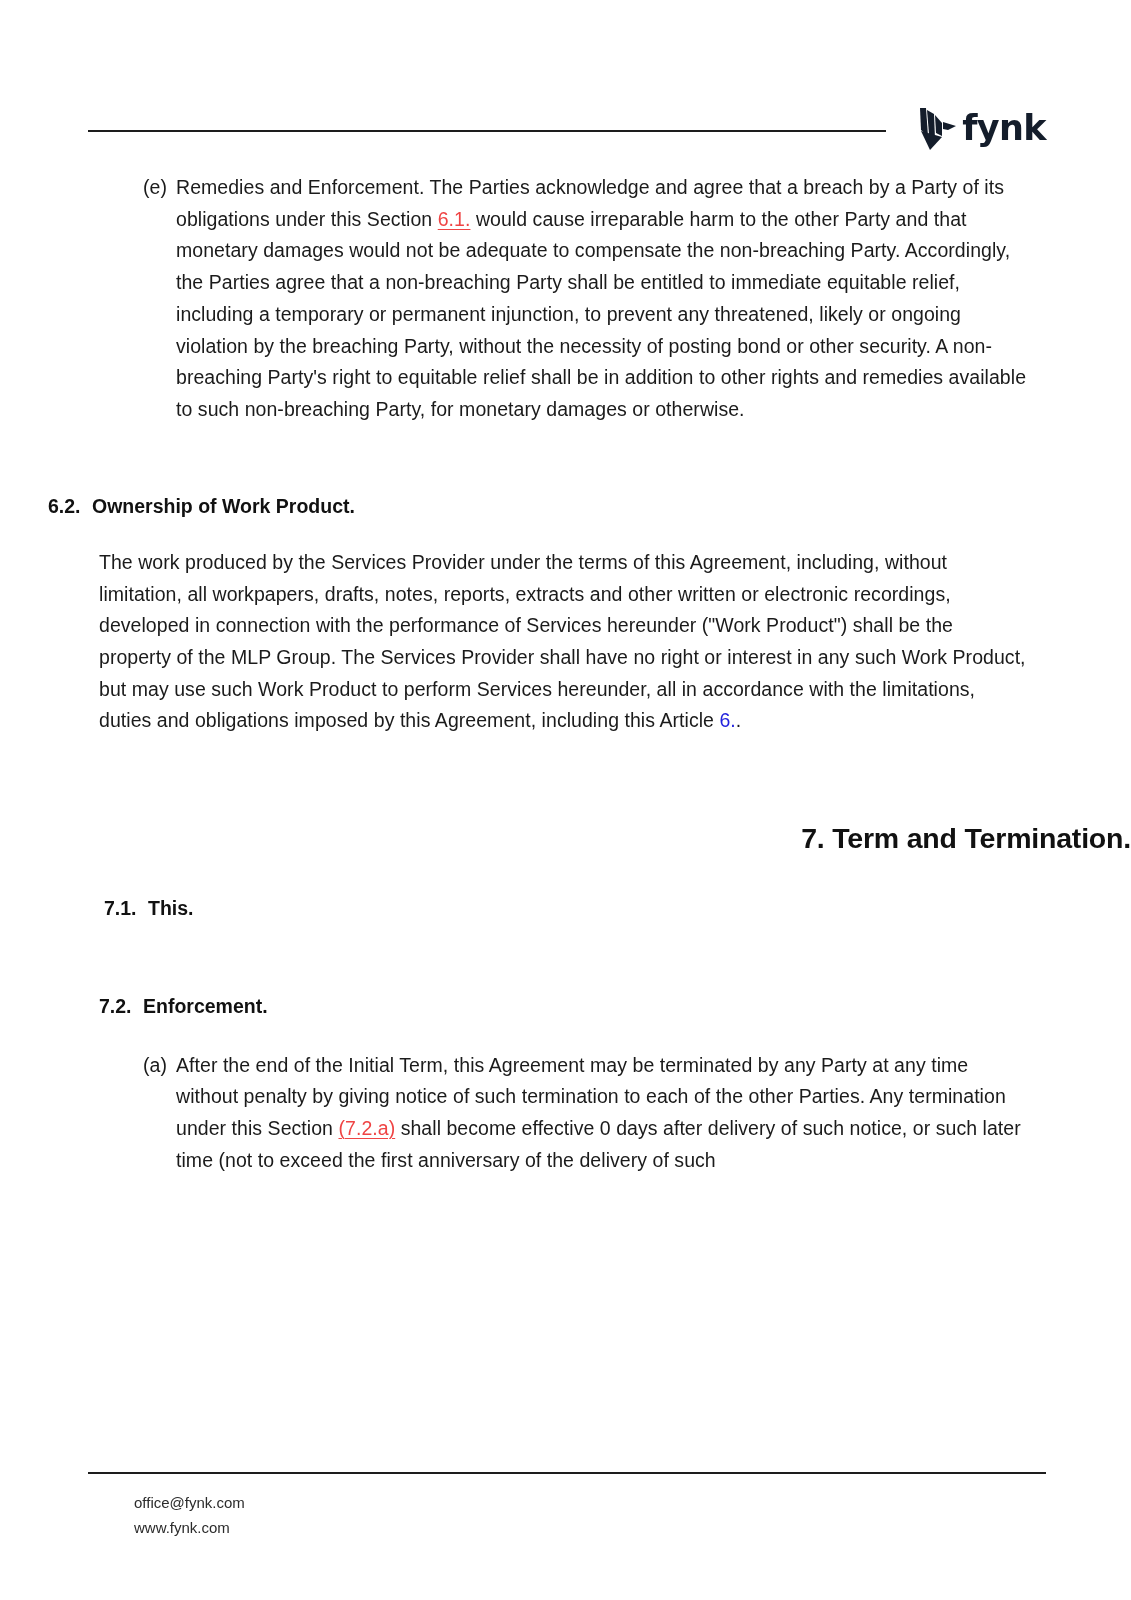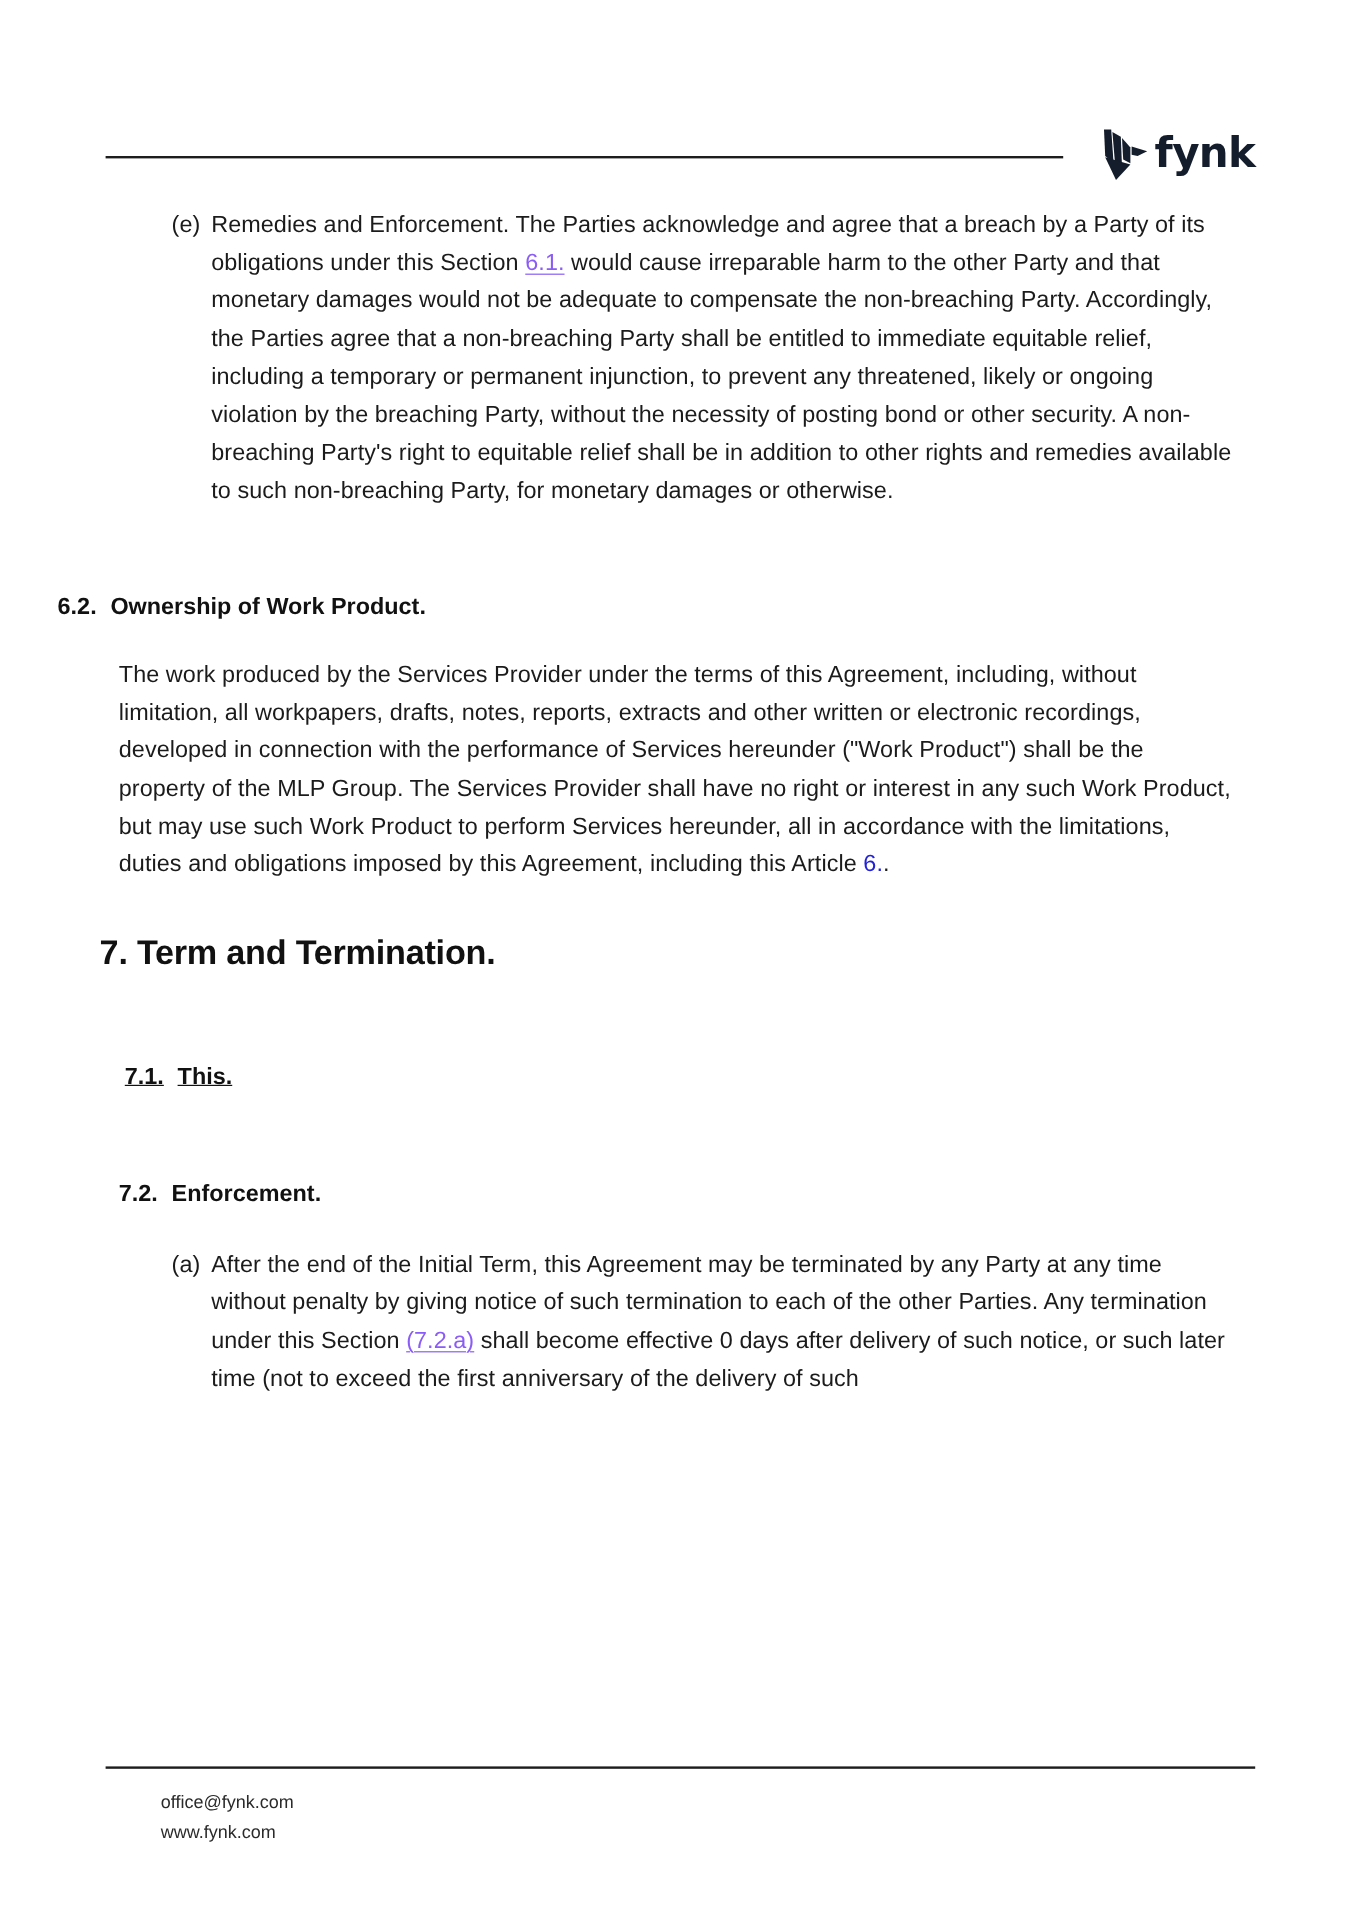--- a/index.html
+++ b/index.html
@@ -115,29 +115,29 @@
     flex: 0 0 auto;
     width: 44px;
   }
   .h3-62 { margin-left: 48px; }
   .h3-71 { margin-left: 104px; }
   .h3-72 { margin-left: 99px; }
 
   
   .sp-6-2-head { margin-top: 68px; }
   .sp-6-2-body { margin-top: 28px; }
-  .sp-7-head   { margin-top: 40px; }
-  .sp-7-1-head { margin-top: 72px; text-decoration: underline; }
+  .sp-7-head   { margin-top: 84px; text-align: right; }
+  .sp-7-1-head { margin-top: 39px; }
   .sp-7-1-body { margin-top: 30px; }
   .sp-7-2-head { margin-top: 73px; }
   .sp-7-2-body { margin-top: 30px; }
 
   
   .xref {
-    color: #8b5cf6;
+    color: #ef4444;
     text-decoration: underline;
     text-underline-offset: 2.5px;
     text-decoration-thickness: 1px;
     cursor: pointer;
   }
   .xref-plain {
     color: #2222dd;
     text-decoration: none;
     cursor: pointer;
   }

